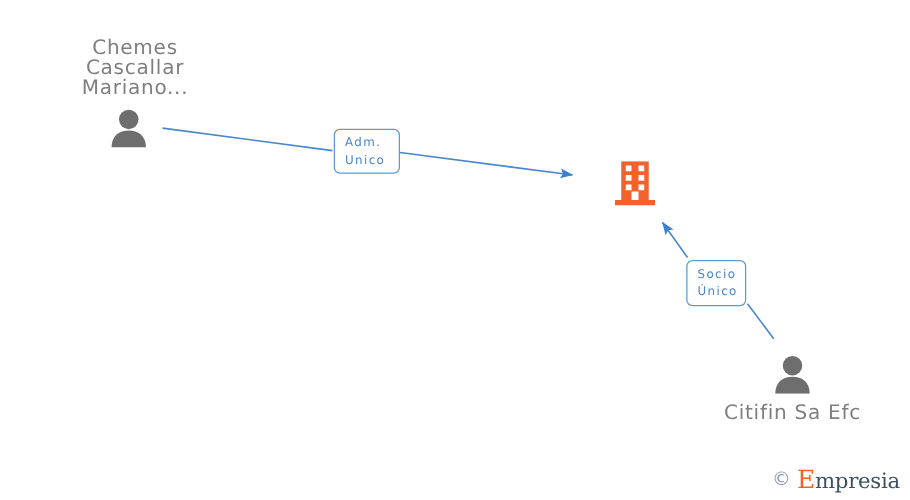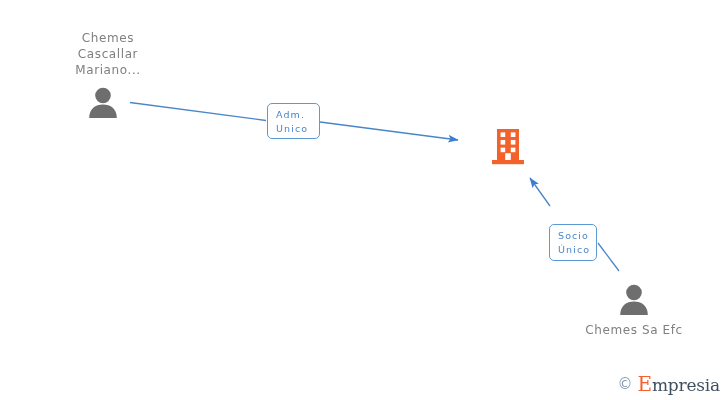--- a/index.html
+++ b/index.html
@@ -31,21 +31,21 @@
     position: absolute;
   }
   .person-icon svg { display: block; }
   .building-icon svg { display: block; }
 
   .node-label {
     position: absolute;
     text-align: center;
     color: #7f7f7f;
     font-family: "DejaVu Sans", sans-serif;
-    font-size: 12px;
+    font-size: 16px;
     line-height: 16px;
     letter-spacing: 0.6px;
     white-space: pre-line;
   }
   .node-label.company {
     color: #808080;
     font-size: 11.5px;
     line-height: 17px;
     letter-spacing: 0.3px;
   }
@@ -141,30 +141,30 @@
       <rect x="9.6" y="3.4" width="4.6" height="4.6" fill="#ffffff"></rect>
       <rect x="19.8" y="3.4" width="4.6" height="4.6" fill="#ffffff"></rect>
       <rect x="9.6" y="11" width="4.6" height="4.6" fill="#ffffff"></rect>
       <rect x="19.8" y="11" width="4.6" height="4.6" fill="#ffffff"></rect>
       <rect x="9.6" y="18.6" width="4.6" height="4.6" fill="#ffffff"></rect>
       <rect x="19.8" y="18.6" width="4.6" height="4.6" fill="#ffffff"></rect>
       <rect x="14.2" y="24.2" width="5.6" height="6.8" fill="#ffffff"></rect>
     </svg>
   </div>
 
-  <div class="edge-chip" style="left:549px; top:224px; width:48px; height:37px;text-align:center;">Socio
+  <div class="edge-chip" style="left:549px; top:208px; width:48px; height:37px;text-align:center;">Socio
 Único</div>
 
   <div class="node person-icon" style="left:617px; top:283px;">
     <svg width="34" height="32" viewBox="0 0 34 32" xmlns="http://www.w3.org/2000/svg">
       <circle cx="17" cy="9.5" r="7.8" fill="#6e6e6e"></circle>
       <path d="M3.2,32 C3.2,22.6 9.4,18.4 17,18.4 C24.6,18.4 30.8,22.6 30.8,32 Z" fill="#6e6e6e"></path>
     </svg>
   </div>
 
-  <div class="node-label" style="left:574px; top:322px; width:120px;">Chemes Sa Efc</div>
+  <div class="node-label" style="left:574px; top:322px; width:120px;">Citifin Sa Efc</div>
 
   <div id="watermark">
     <span class="copy">©</span>
     <span class="brand"><span class="cap">E</span><span>mpresia</span></span>
   </div>
 
 </div>
 
 </body></html>

